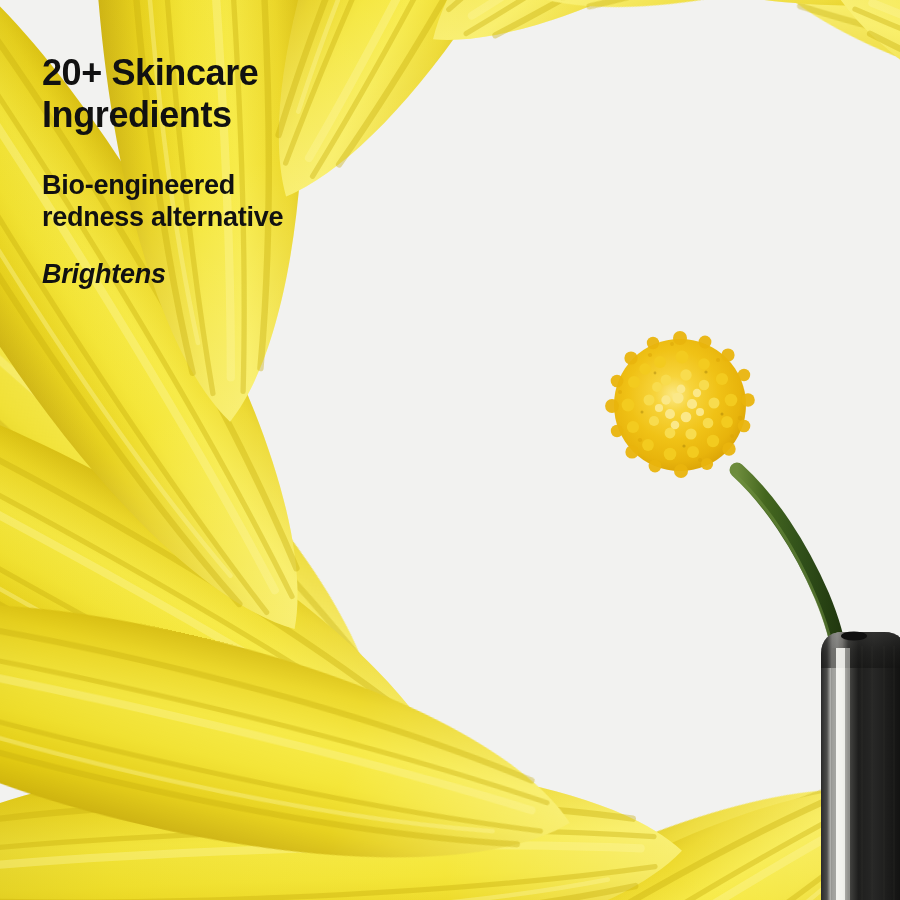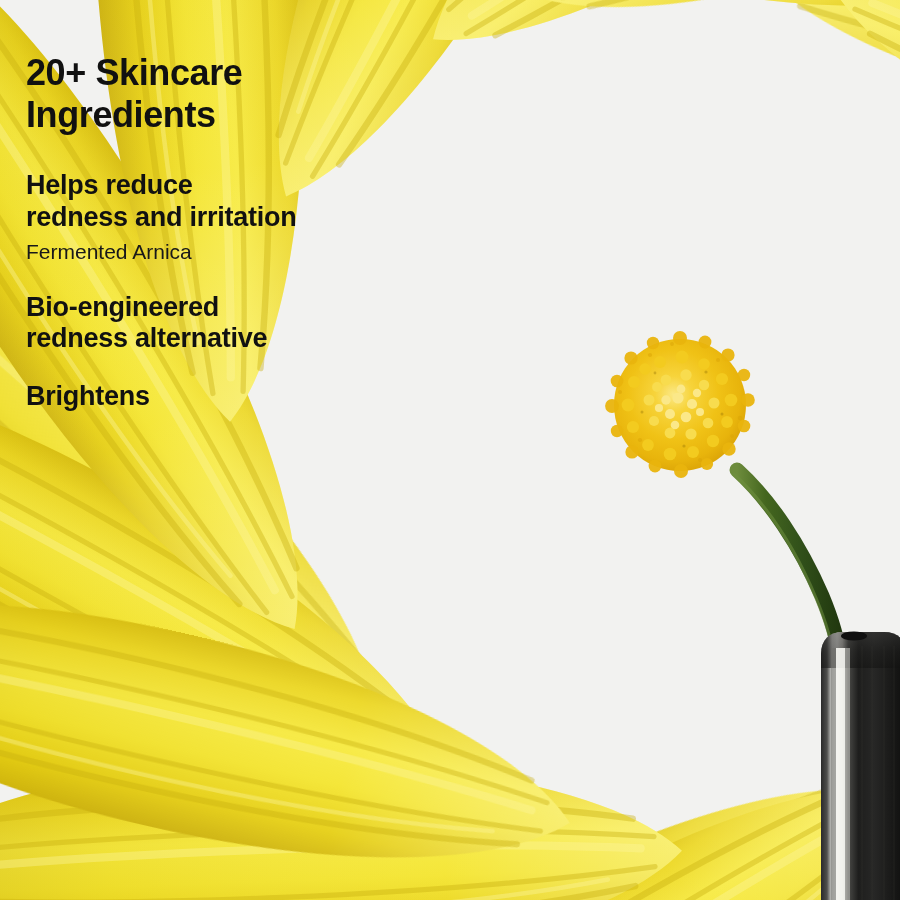--- a/index.html
+++ b/index.html
@@ -17,38 +17,38 @@
     position: relative;
     width: 900px;
     height: 900px;
     background: #f2f2f0;
     overflow: hidden;
   }
 
   
   #copy {
     position: absolute;
-    left: 26px;
+    left: 42px;
     top: 52px;
     width: 370px;
     z-index: 20;
   }
   .headline {
     font-size: 36px;
     font-weight: bold;
     line-height: 1.17;
     color: #111111;
     letter-spacing: -0.4px;
     margin: 0 0 34px 0;
     white-space: pre-line;
   }
   .benefit {
     margin: 0 0 26px 0;
   }
-  .benefit:last-child { margin-bottom: 0; }
+  .benefit:last-child { margin-bottom: 0; font-style: italic; }
   .benefit-title {
     font-size: 27px;
     font-weight: bold;
     line-height: 1.17;
     color: #111111;
     letter-spacing: -0.25px;
     margin: 0 0 6px 0;
     white-space: pre-line;
   }
   .benefit-ingredient {
@@ -305,25 +305,20 @@
 
       <ellipse cx="854" cy="636" rx="13" ry="4.5" fill="#101010"></ellipse>
     </g>
   </svg>
 
   <div id="copy">
 
     <h1 class="headline">20+ Skincare
 Ingredients</h1>
 
-    <div class="benefit">
-      <div class="benefit-title">Helps reduce
-redness and irritation</div>
-      <div class="benefit-ingredient">Fermented Arnica</div>
-    </div>
 
     <div class="benefit">
       <div class="benefit-title">Bio-engineered
 redness alternative</div>
     </div>
 
     <div class="benefit">
       <div class="benefit-title">Brightens</div>
     </div>
 

